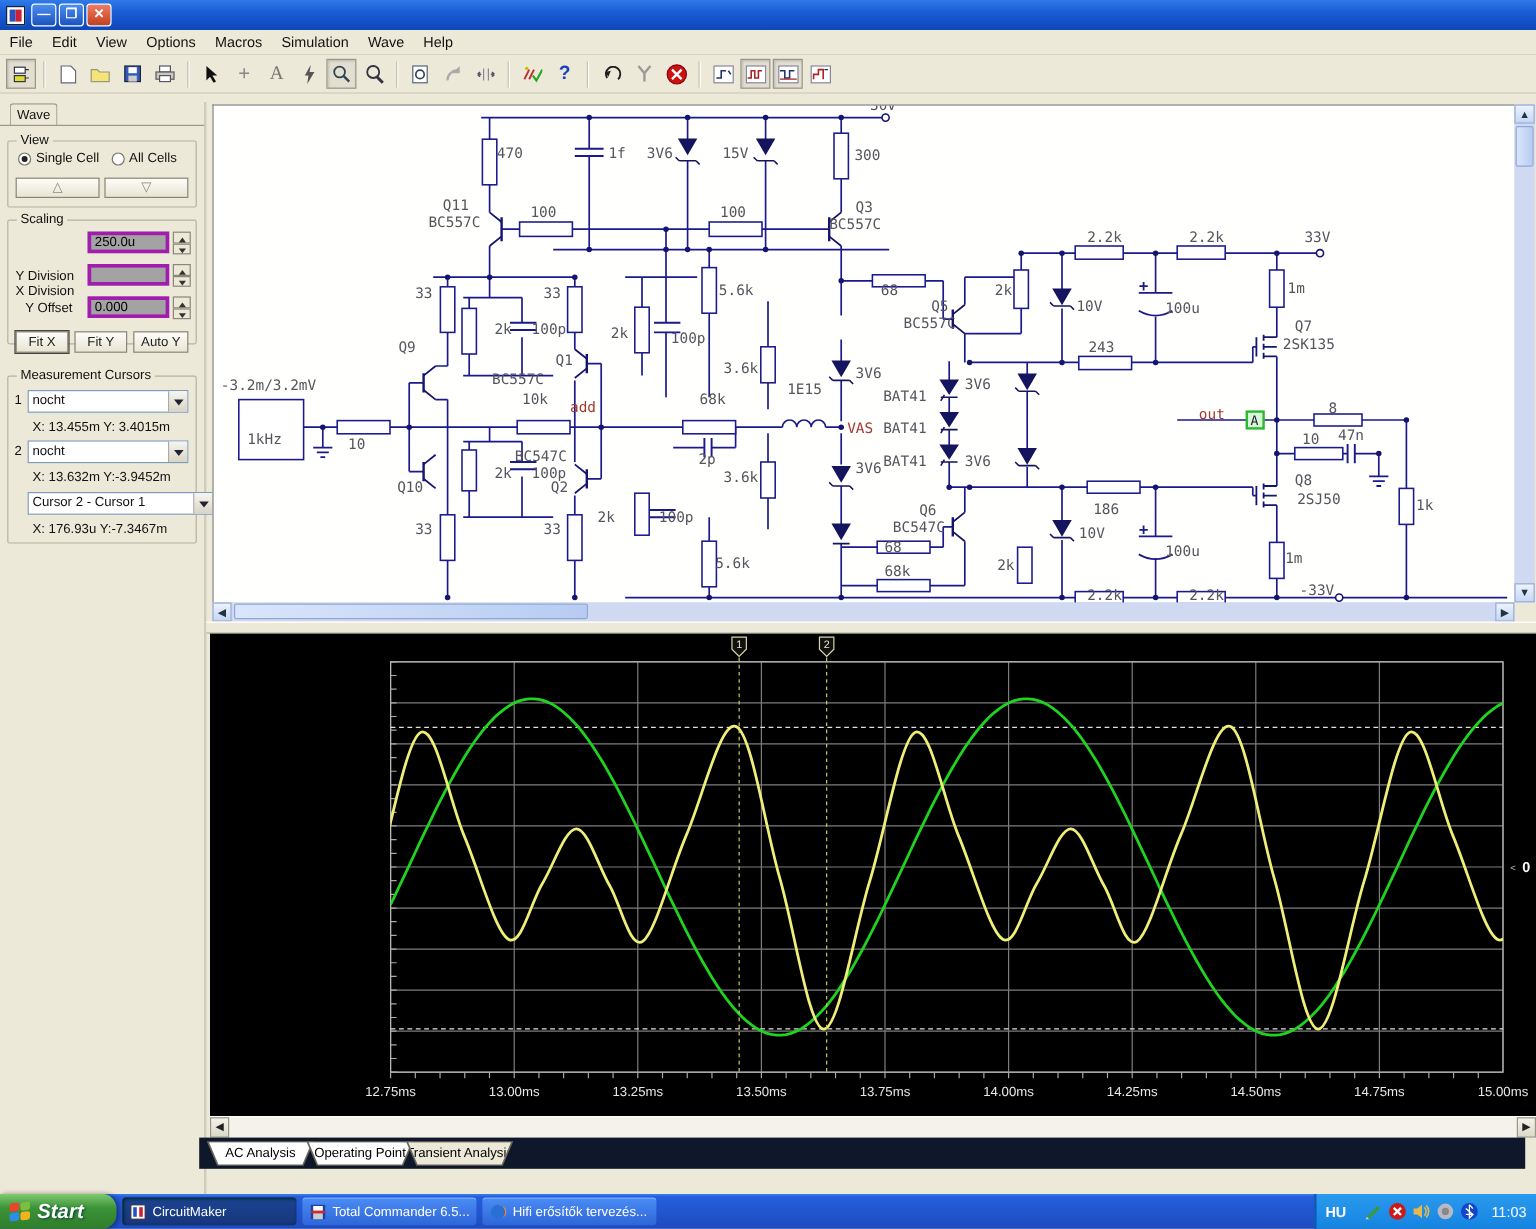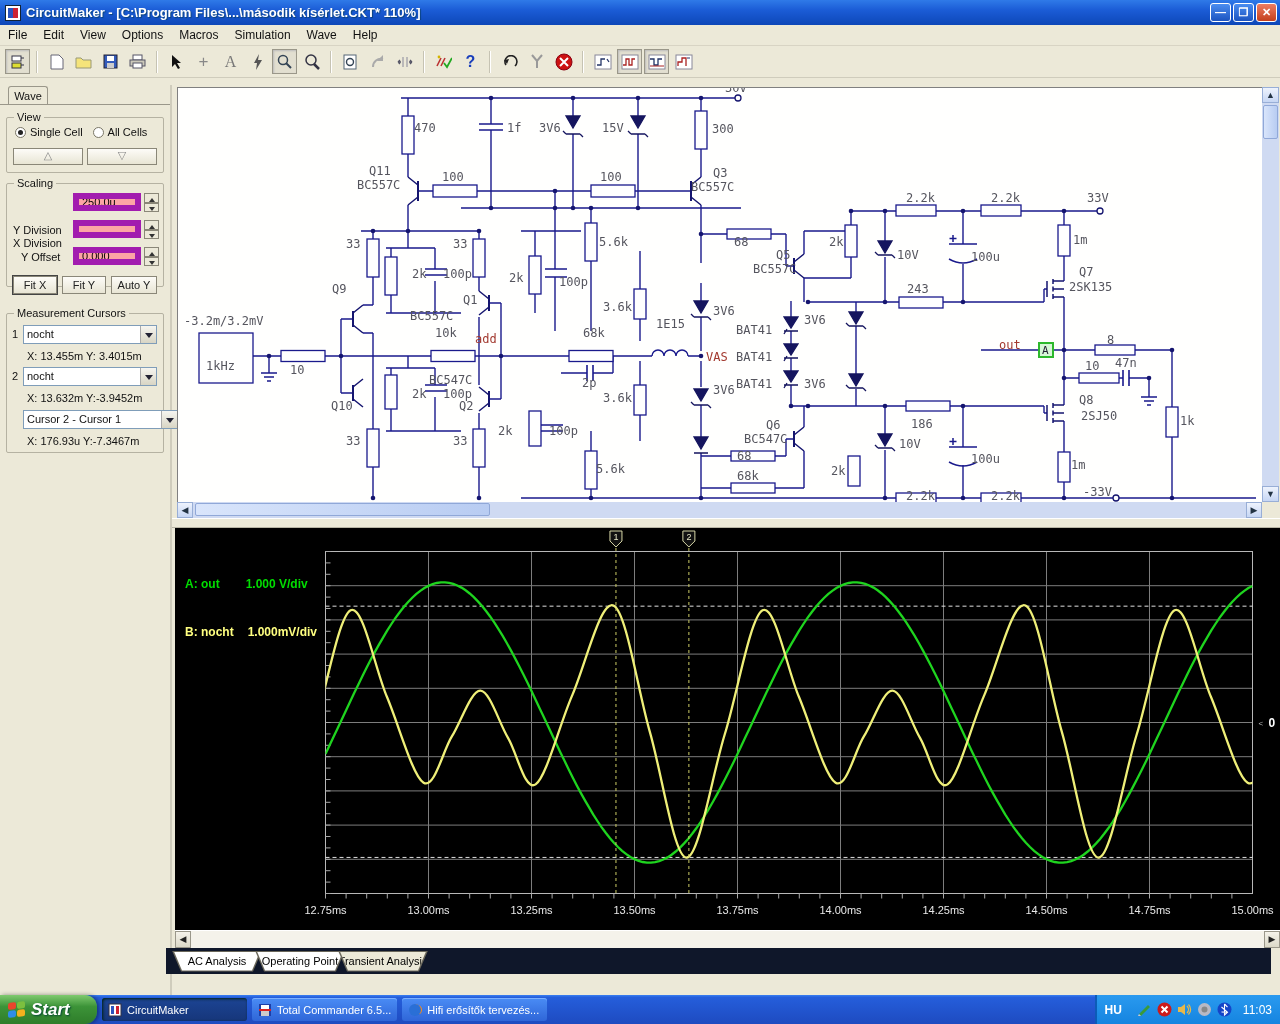--- a/index.html
+++ b/index.html
@@ -25,21 +25,21 @@
   #leftpanel{position:absolute;left:0;top:85px;width:172px;height:910px;background:#ece9d8;border-right:2px solid #cfccbc;font-size:11px;color:#111;}
   #wavetab{position:absolute;left:8px;top:1px;width:40px;height:19px;background:#ece9d8;border:1px solid #9a978a;border-bottom:none;border-radius:3px 3px 0 0;text-align:center;line-height:18px;}
   #tabline{position:absolute;left:0;top:19px;width:170px;border-top:1px solid #9a978a;}
   .grpbox{position:absolute;left:6px;width:158px;border:1px solid #b5b2a2;border-radius:2px;}
   .grpbox .legend{position:absolute;top:-7px;left:7px;background:#ece9d8;padding:0 3px;}
   .radio{display:inline-flex;align-items:center;gap:4px;}
   .rdot{width:11px;height:11px;border-radius:50%;border:1px solid #7a7767;background:#fff;position:relative;}
   .rdot.on:before{content:"";position:absolute;left:2px;top:2px;width:5px;height:5px;border-radius:50%;background:#222;}
   .btn{border:1px solid #8a8778;background:linear-gradient(#fdfcf8,#e8e5d4);text-align:center;font-size:11px;color:#222;display:inline-block;}
   .btn.default{outline:1px solid #444;}
-  .field{border:6px solid #a21caf;background:#fca5a5;height:18px;font-size:11px;padding:2px 3px;color:#000;}
+  .field{border:3px solid #a21caf;background:#a3a3a3;height:18px;font-size:11px;padding:2px 3px;color:#000;}
   .spin{display:inline-flex;flex-direction:column;width:15px;height:19px;}
   .spin b{flex:1;border:1px solid #8a8778;background:#ece9d8;position:relative;}
   .spin b:before{content:"";position:absolute;left:4px;top:3px;border:3px solid transparent;}
   .spin b.up:before{border-bottom:4px solid #333;top:1px;}
   .spin b.dn:before{border-top:4px solid #333;}
   .combo{display:flex;height:19px;border:1px solid #7f9db9;background:#fff;}
   .combo .val{flex:1;padding:2px 3px;font-size:11px;white-space:nowrap;overflow:hidden;}
   .combo .drop{width:16px;background:linear-gradient(#f6f5f0,#d8d5c4);border-left:1px solid #aaa;position:relative;}
   .combo .drop:before{content:"";position:absolute;left:4px;top:7px;border:4px solid transparent;border-top:5px solid #223;}
   .readout{padding:3px 0 3px 12px;color:#111;}
@@ -74,21 +74,20 @@
   .trayico{width:15px;height:15px;}
   
   .slabel{font-family:"DejaVu Sans Mono","Liberation Mono",monospace;font-size:12px;fill:#55555e;}
   .slabel.r{fill:#a33a30;}
 </style>
 </head>
 <body>
 
 <div id="titlebar">
   <span class="appicon"></span>
-  <span class="title">CircuitMaker - [C:\Program Files\...\második kísérlet.CKT* 110%]</span>
   <span class="winbtns">
     <span class="winbtn">—</span>
     <span class="winbtn">❐</span>
     <span class="winbtn close">✕</span>
   </span>
 </div>
 
 <div id="menubar">
   <span>File</span>
   <span>Edit</span>
@@ -540,24 +539,20 @@
   <span class="sbtn" style="left:0;bottom:0;width:17px;height:16px;line-height:15px;">▼</span>
 </div>
 <div id="hscroll">
   <span class="sbtn" style="left:0;top:0;width:16px;height:16px;line-height:14px;">◀</span>
   <span class="sthumb" style="left:18px;top:1px;width:295px;height:13px;"></span>
   <span class="sbtn" style="right:0;top:0;width:16px;height:16px;line-height:14px;">▶</span>
 </div>
 <div id="splitter"></div>
 
 <div id="wavepanel">
-  <div id="legend">
-    <div><span class="ga">A: out</span><span class="ga" style="margin-left:26px;">1.000 V/div</span></div>
-    <div><span class="gb">B: nocht</span><span class="gb" style="margin-left:14px;">1.000mV/div</span></div>
-  </div>
   <svg id="wavesvg" width="1105" height="402" xmlns="http://www.w3.org/2000/svg">
       <defs>
         <clipPath id="pc">
           <rect x="150.5" y="23.5" width="927" height="342"></rect>
         </clipPath>
       </defs>
       <path d="M150.5,23.5 V365.5 M253.5,23.5 V365.5 M356.5,23.5 V365.5 M459.5,23.5 V365.5 M562.5,23.5 V365.5 M665.5,23.5 V365.5 M768.5,23.5 V365.5 M871.5,23.5 V365.5 M974.5,23.5 V365.5 M1077.5,23.5 V365.5 M150.5,23.5 H1077.5 M150.5,57.7 H1077.5 M150.5,91.9 H1077.5 M150.5,126.1 H1077.5 M150.5,160.3 H1077.5 M150.5,194.5 H1077.5 M150.5,228.7 H1077.5 M150.5,262.9 H1077.5 M150.5,297.1 H1077.5 M150.5,331.3 H1077.5 M150.5,365.5 H1077.5 " stroke="#7d7d7d" stroke-width="1" fill="none"></path>
       <rect x="150.5" y="23.5" width="927" height="342" stroke="#b8b8b8" fill="none"></rect>
       <path d="M150.5,365.5 v5 M171.1,365.5 v5 M191.7,365.5 v5 M212.29999999999998,365.5 v5 M232.89999999999998,365.5 v5 M253.49999999999997,365.5 v5 M274.09999999999997,365.5 v5 M294.7,365.5 v5 M315.3,365.5 v5 M335.90000000000003,365.5 v5 M356.50000000000006,365.5 v5 M377.1000000000001,365.5 v5 M397.7000000000001,365.5 v5 M418.3000000000001,365.5 v5 M438.90000000000015,365.5 v5 M459.50000000000017,365.5 v5 M480.1000000000002,365.5 v5 M500.7000000000002,365.5 v5 M521.3000000000002,365.5 v5 M541.9000000000002,365.5 v5 M562.5000000000002,365.5 v5 M583.1000000000003,365.5 v5 M603.7000000000003,365.5 v5 M624.3000000000003,365.5 v5 M644.9000000000003,365.5 v5 M665.5000000000003,365.5 v5 M686.1000000000004,365.5 v5 M706.7000000000004,365.5 v5 M727.3000000000004,365.5 v5 M747.9000000000004,365.5 v5 M768.5000000000005,365.5 v5 M789.1000000000005,365.5 v5 M809.7000000000005,365.5 v5 M830.3000000000005,365.5 v5 M850.9000000000005,365.5 v5 M871.5000000000006,365.5 v5 M892.1000000000006,365.5 v5 M912.7000000000006,365.5 v5 M933.3000000000006,365.5 v5 M953.9000000000007,365.5 v5 M974.5000000000007,365.5 v5 M995.1000000000007,365.5 v5 M1015.7000000000007,365.5 v5 M1036.3000000000006,365.5 v5 M1056.9000000000005,365.5 v5 M150.5,23.5 h5 M150.5,34.9 h5 M150.5,46.3 h5 M150.5,57.699999999999996 h5 M150.5,69.1 h5 M150.5,80.5 h5 M150.5,91.9 h5 M150.5,103.30000000000001 h5 M150.5,114.70000000000002 h5 M150.5,126.10000000000002 h5 M150.5,137.50000000000003 h5 M150.5,148.90000000000003 h5 M150.5,160.30000000000004 h5 M150.5,171.70000000000005 h5 M150.5,183.10000000000005 h5 M150.5,194.50000000000006 h5 M150.5,205.90000000000006 h5 M150.5,217.30000000000007 h5 M150.5,228.70000000000007 h5 M150.5,240.10000000000008 h5 M150.5,251.50000000000009 h5 M150.5,262.9000000000001 h5 M150.5,274.30000000000007 h5 M150.5,285.70000000000005 h5 M150.5,297.1 h5 M150.5,308.5 h5 M150.5,319.9 h5 M150.5,331.29999999999995 h5 M150.5,342.69999999999993 h5 M150.5,354.0999999999999 h5 M150.5,365.4999999999999 h5 " stroke="#a8a8a8" stroke-width="1" fill="none"></path>
       <path d="M150.5,78.16869999999999 H1077.5" stroke="#e0e0e0" stroke-dasharray="4,3" stroke-width="1" fill="none"></path>

